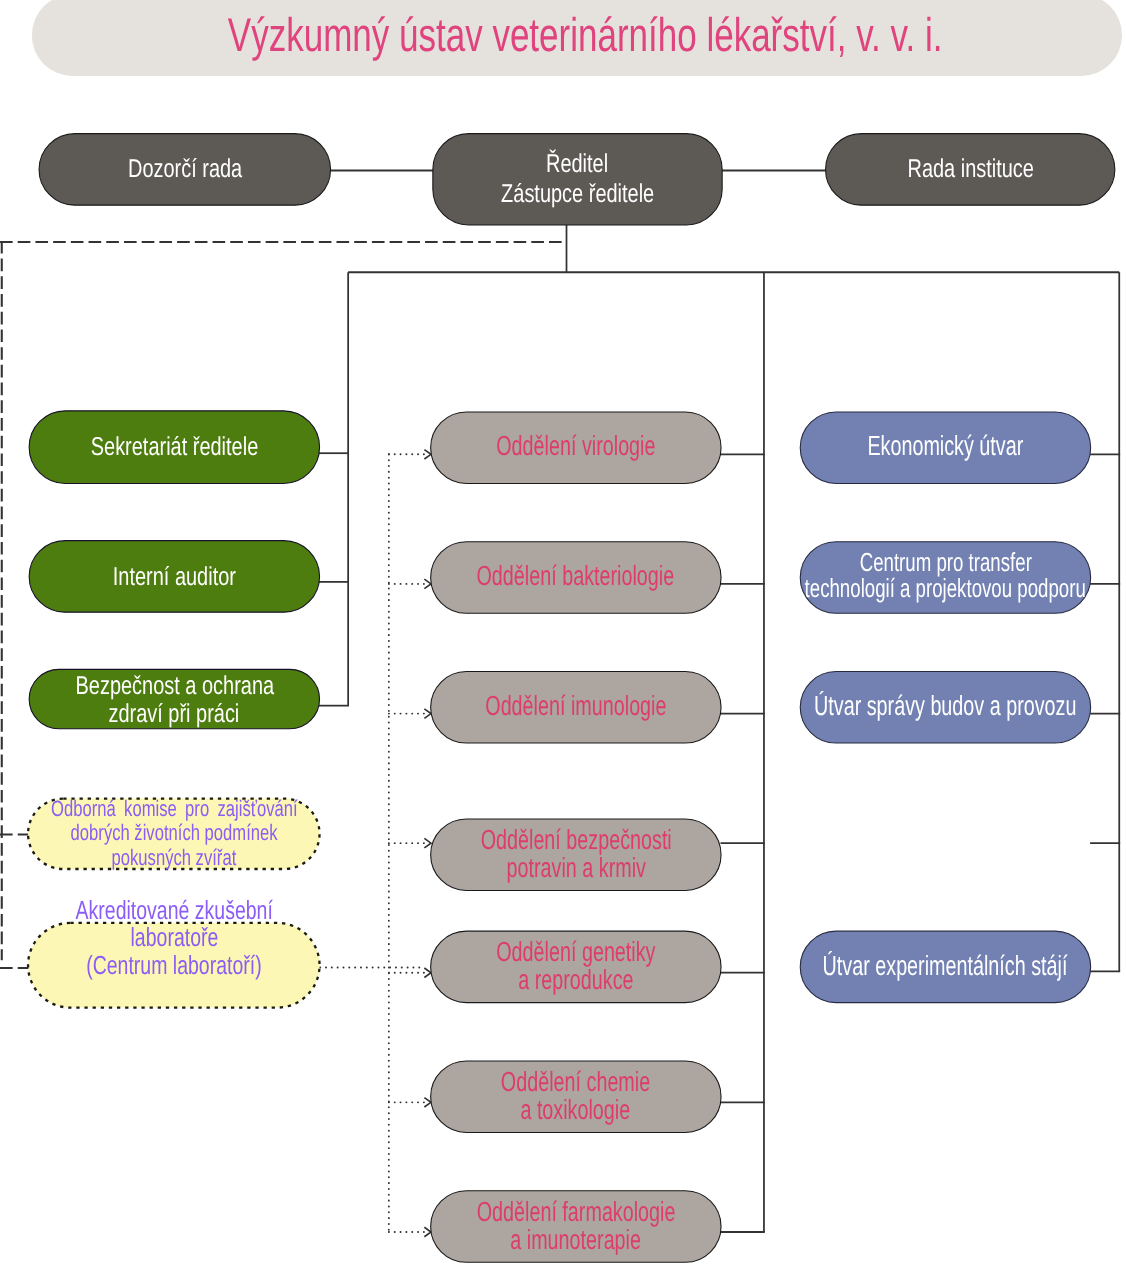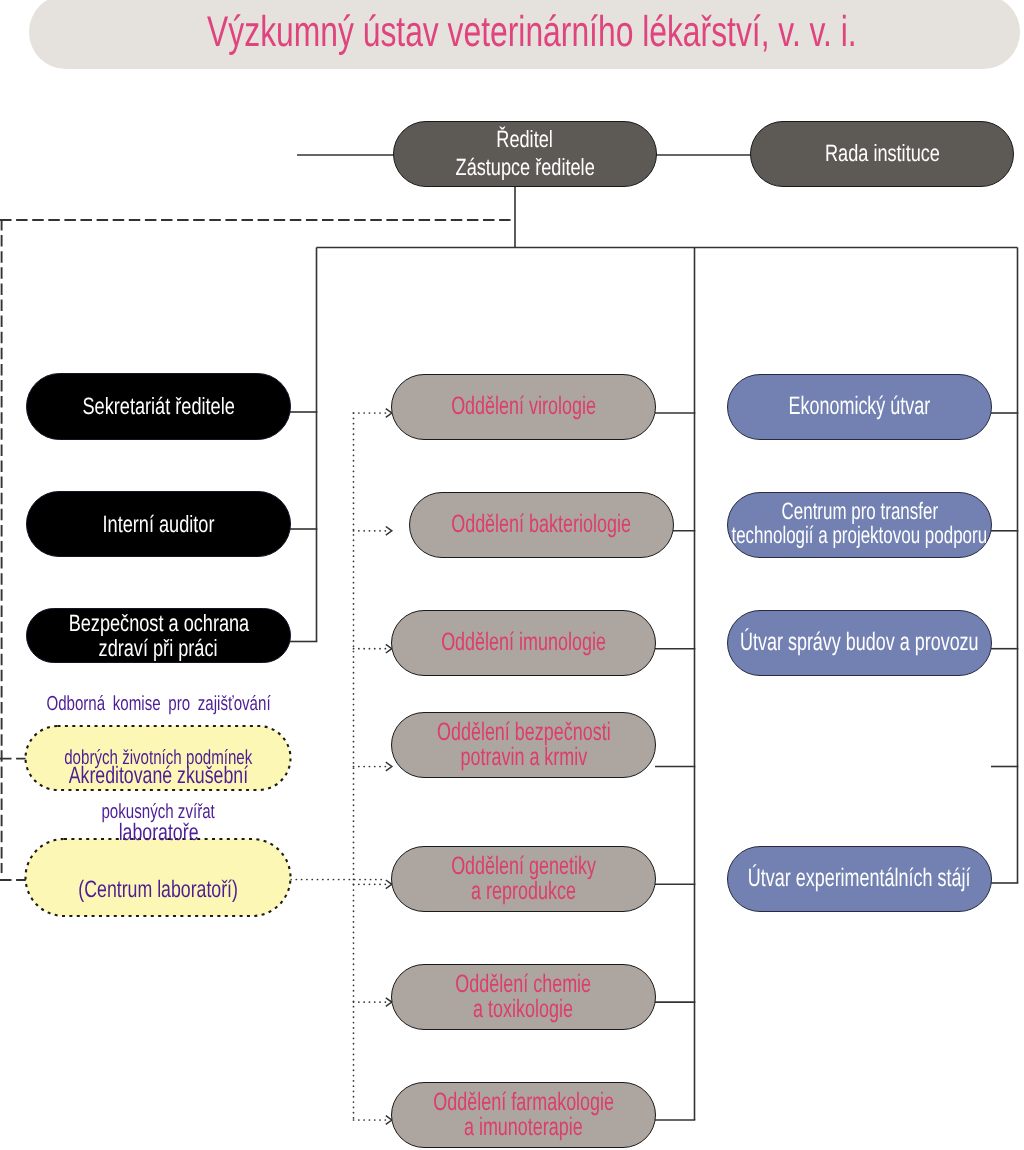--- a/index.html
+++ b/index.html
@@ -11,24 +11,24 @@
 
   .hdr{position:absolute;display:flex;align-items:center;justify-content:center;
        box-sizing:border-box;}
   .hdr .txt{display:inline-block;transform:scaleX(0.74);transform-origin:center center;white-space:nowrap;}
 
   .node{position:absolute;box-sizing:border-box;display:flex;flex-direction:column;
         align-items:center;justify-content:center;text-align:center;}
   .node .ln{display:block;white-space:nowrap;transform:scaleX(var(--sx,0.745));transform-origin:center center;}
 
   .n-top{--sx:0.772;padding-bottom:2px;background:#5D5955;border:1.6px solid #1a1a1a;color:#ffffff;}
-  .n-left{--sx:0.772;background:#000000;border:1.6px solid #161229;color:#ffffff;}
+  .n-left{--sx:0.772;background:#4d7c0f;border:1.6px solid #161229;color:#ffffff;}
   .n-mid{--sx:0.713;padding-bottom:1px;background:#ADA5A0;border:1.7px solid #1a1a1a;color:#DD3D68;}
   .n-right{--sx:0.713;padding-bottom:3px;background:#7281B2;border:1.7px solid #272b42;color:#ffffff;}
-  .n-adv{--sx:0.745;background:transparent;border:0;color:#4c1d95;gap:32px;}
+  .n-adv{--sx:0.745;background:transparent;border:0;color:#8b5cf6;}
 </style>
 </head>
 <body>
 
 <div id="stage">
   <svg id="wires" viewBox="0 0 1024 1150" shape-rendering="geometricPrecision">
     <g stroke="#333333" fill="none" stroke-width="1.6">
       <line x1="297" y1="155" x2="394" y2="155"></line>
       <line x1="655" y1="155" x2="751" y2="155"></line>
       <line x1="515" y1="186" x2="515" y2="248"></line>
@@ -79,21 +79,24 @@
       <path d="M385.8 1115.7 L391.8 1120.0 L385.8 1124.3"></path>
     </g>
     <g fill="#FCF7B4" stroke="#1c1c10" stroke-width="2.1" stroke-linecap="butt" stroke-dasharray="3 4.4">
       <rect x="25.5" y="726" width="265" height="64" rx="32" ry="32"></rect>
       <rect x="25.5" y="839" width="265" height="77" rx="38.5" ry="38.5"></rect>
     </g>
   </svg>
   <div class="hdr" style="left:29px;top:-5px;width:991px;height:73.5px;background:#E5E1DC;border-radius:36.75px;">
     <span class="txt" style="font-size:43px;color:#E0447E;margin-top:2px;margin-left:14px;">Výzkumný ústav veterinárního lékařství, v. v. i.</span>
   </div>
-  <div class="node n-top" style="left:393px;top:121px;width:264px;height:66px;border-radius:33.0px;font-size:23.5px;line-height:28px;">
+  <div class="node n-top" style="left:35px;top:121px;width:266px;height:66px;border-radius:33.0px;font-size:23.5px;line-height:28px;">
+    <span class="ln">Dozorčí rada</span>
+  </div>
+  <div class="node n-top" style="left:393px;top:121px;width:264px;height:84px;border-radius:33.0px;font-size:23.5px;line-height:28px;">
     <span class="ln">Ředitel</span>
     <span class="ln">Zástupce ředitele</span>
   </div>
   <div class="node n-top" style="left:750px;top:121px;width:264px;height:66px;border-radius:33.0px;font-size:23.5px;line-height:28px;">
     <span class="ln">Rada instituce</span>
   </div>
   <div class="node n-left" style="left:26px;top:373px;width:265px;height:67px;border-radius:33.5px;font-size:23.5px;line-height:25px;">
     <span class="ln">Sekretariát ředitele</span>
   </div>
   <div class="node n-left" style="left:26px;top:491px;width:265px;height:66px;border-radius:33.0px;font-size:23.5px;line-height:25px;">
@@ -101,35 +104,35 @@
   </div>
   <div class="node n-left" style="left:26px;top:608px;width:265px;height:55px;border-radius:33.0px;font-size:23.5px;line-height:25px;">
     <span class="ln">Bezpečnost a ochrana</span>
     <span class="ln">zdraví při práci</span>
   </div>
   <div class="node n-adv" style="left:26px;top:725px;width:265px;height:66px;border-radius:33.0px;font-size:20.3px;line-height:22.3px;">
     <span class="ln" style="word-spacing:4.6px;">Odborná komise pro zajišťování</span>
     <span class="ln">dobrých životních podmínek</span>
     <span class="ln">pokusných zvířat</span>
   </div>
-  <div class="node n-adv" style="left:26px;top:794px;width:265px;height:79px;border-radius:39.5px;font-size:23.8px;line-height:24.8px;">
+  <div class="node n-adv" style="left:26px;top:814px;width:265px;height:79px;border-radius:39.5px;font-size:23.8px;line-height:24.8px;">
     <span class="ln">Akreditované zkušební</span>
     <span class="ln">laboratoře</span>
     <span class="ln">(Centrum laboratoří)</span>
   </div>
   <div class="node n-mid" style="left:391px;top:374px;width:265px;height:66px;border-radius:33.0px;font-size:25.2px;line-height:25px;">
     <span class="ln">Oddělení virologie</span>
   </div>
-  <div class="node n-mid" style="left:409px;top:492px;width:265px;height:66px;border-radius:33.0px;font-size:25.2px;line-height:25px;">
+  <div class="node n-mid" style="left:391px;top:492px;width:265px;height:66px;border-radius:33.0px;font-size:25.2px;line-height:25px;">
     <span class="ln">Oddělení bakteriologie</span>
   </div>
   <div class="node n-mid" style="left:391px;top:610px;width:265px;height:66px;border-radius:33.0px;font-size:25.2px;line-height:25px;">
     <span class="ln">Oddělení imunologie</span>
   </div>
-  <div class="node n-mid" style="left:391px;top:712px;width:265px;height:66px;border-radius:33.0px;font-size:25.2px;line-height:25px;">
+  <div class="node n-mid" style="left:391px;top:744px;width:265px;height:66px;border-radius:33.0px;font-size:25.2px;line-height:25px;">
     <span class="ln">Oddělení bezpečnosti</span>
     <span class="ln">potravin a krmiv</span>
   </div>
   <div class="node n-mid" style="left:391px;top:846px;width:265px;height:66px;border-radius:33.0px;font-size:25.2px;line-height:25px;">
     <span class="ln">Oddělení genetiky</span>
     <span class="ln">a reprodukce</span>
   </div>
   <div class="node n-mid" style="left:391px;top:964px;width:265px;height:66px;border-radius:33.0px;font-size:25.2px;line-height:25px;">
     <span class="ln">Oddělení chemie</span>
     <span class="ln">a toxikologie</span>

